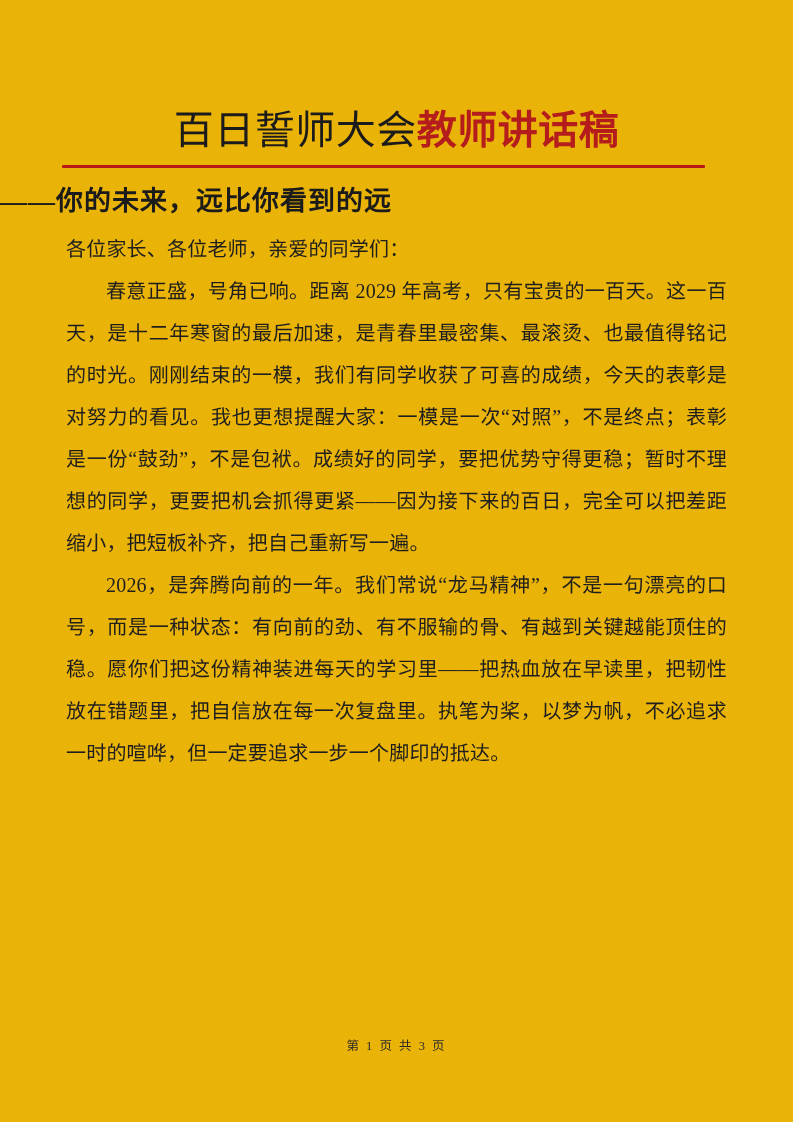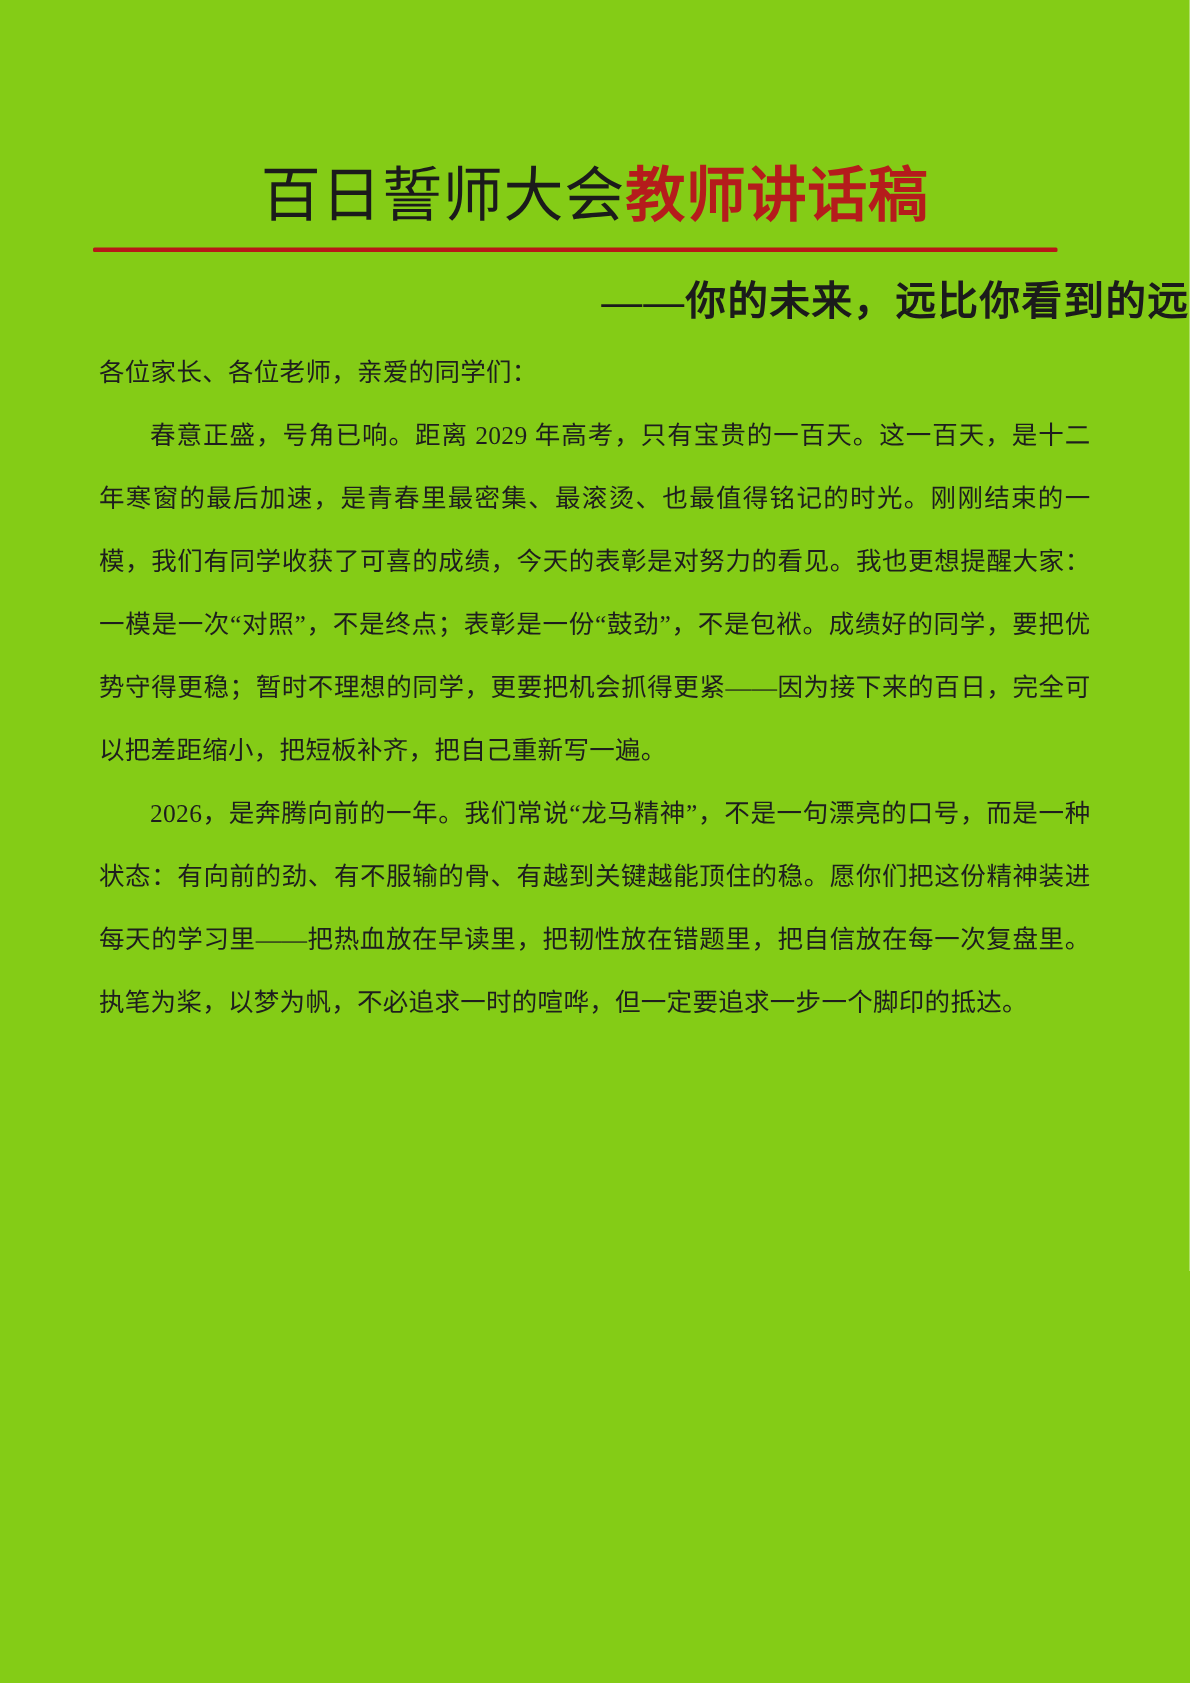--- a/index.html
+++ b/index.html
@@ -17,21 +17,21 @@
     font-family: "Liberation Serif", "DejaVu Serif", serif;
     color: #1a1a1a;
     -webkit-font-smoothing: antialiased;
   }
 
   .page {
     position: absolute;
     inset: 0;
     width: 793px;
     height: 1122px;
-    background: #84cc16;
+    background: #eab308;
   }
 
   
   .title-block {
     position: absolute;
     left: 0;
     top: 104px;
     width: 793px;
     text-align: center;
   }
@@ -64,42 +64,42 @@
     height: 3px;
     background: #b81818;
     border-radius: 1px;
   }
 
   .doc-subtitle {
     position: absolute;
     left: 0;
     top: 182px;
     width: 793px;
-    text-align: right;
+    text-align: left;
     margin: 0;
     font-size: 27px;
     line-height: 38px;
     font-weight: 700;
     color: #1b1b1b;
     font-family: "Liberation Serif", "DejaVu Serif", serif;
     letter-spacing: 1px;
     white-space: nowrap;
   }
 
   
   .body-block {
     position: absolute;
     left: 66px;
     top: 228px;
     width: 661px;
   }
 
   .para {
     margin: 0;
-    font-size: 17px;
+    font-size: 20px;
     line-height: 42px;
     color: #1e1e1e;
     text-align: justify;
     text-justify: inter-ideograph;
     font-family: "Liberation Serif", "DejaVu Serif", serif;
     letter-spacing: 0.2px;
   }
 
   .para.indent {
     text-indent: 2em;
@@ -135,14 +135,17 @@
   <div class="title-rule"></div>
 
   <h2 class="doc-subtitle">——你的未来，远比你看到的远</h2>
 
   <div class="body-block">
     <p class="para">各位家长、各位老师，亲爱的同学们：</p>
     <p class="para indent">春意正盛，号角已响。距离 2029 年高考，只有宝贵的一百天。这一百天，是十二年寒窗的最后加速，是青春里最密集、最滚烫、也最值得铭记的时光。刚刚结束的一模，我们有同学收获了可喜的成绩，今天的表彰是对努力的看见。我也更想提醒大家：一模是一次“对照”，不是终点；表彰是一份“鼓劲”，不是包袱。成绩好的同学，要把优势守得更稳；暂时不理想的同学，更要把机会抓得更紧——因为接下来的百日，完全可以把差距缩小，把短板补齐，把自己重新写一遍。</p>
     <p class="para indent">2026，是奔腾向前的一年。我们常说“龙马精神”，不是一句漂亮的口号，而是一种状态：有向前的劲、有不服输的骨、有越到关键越能顶住的稳。愿你们把这份精神装进每天的学习里——把热血放在早读里，把韧性放在错题里，把自信放在每一次复盘里。执笔为桨，以梦为帆，不必追求一时的喧哗，但一定要追求一步一个脚印的抵达。</p>
   </div>
 
+  <div class="page-footer">
+    <p class="footer-text">第 1 页 共 3 页</p>
+  </div>
 
 </div>
 
 </body></html>

